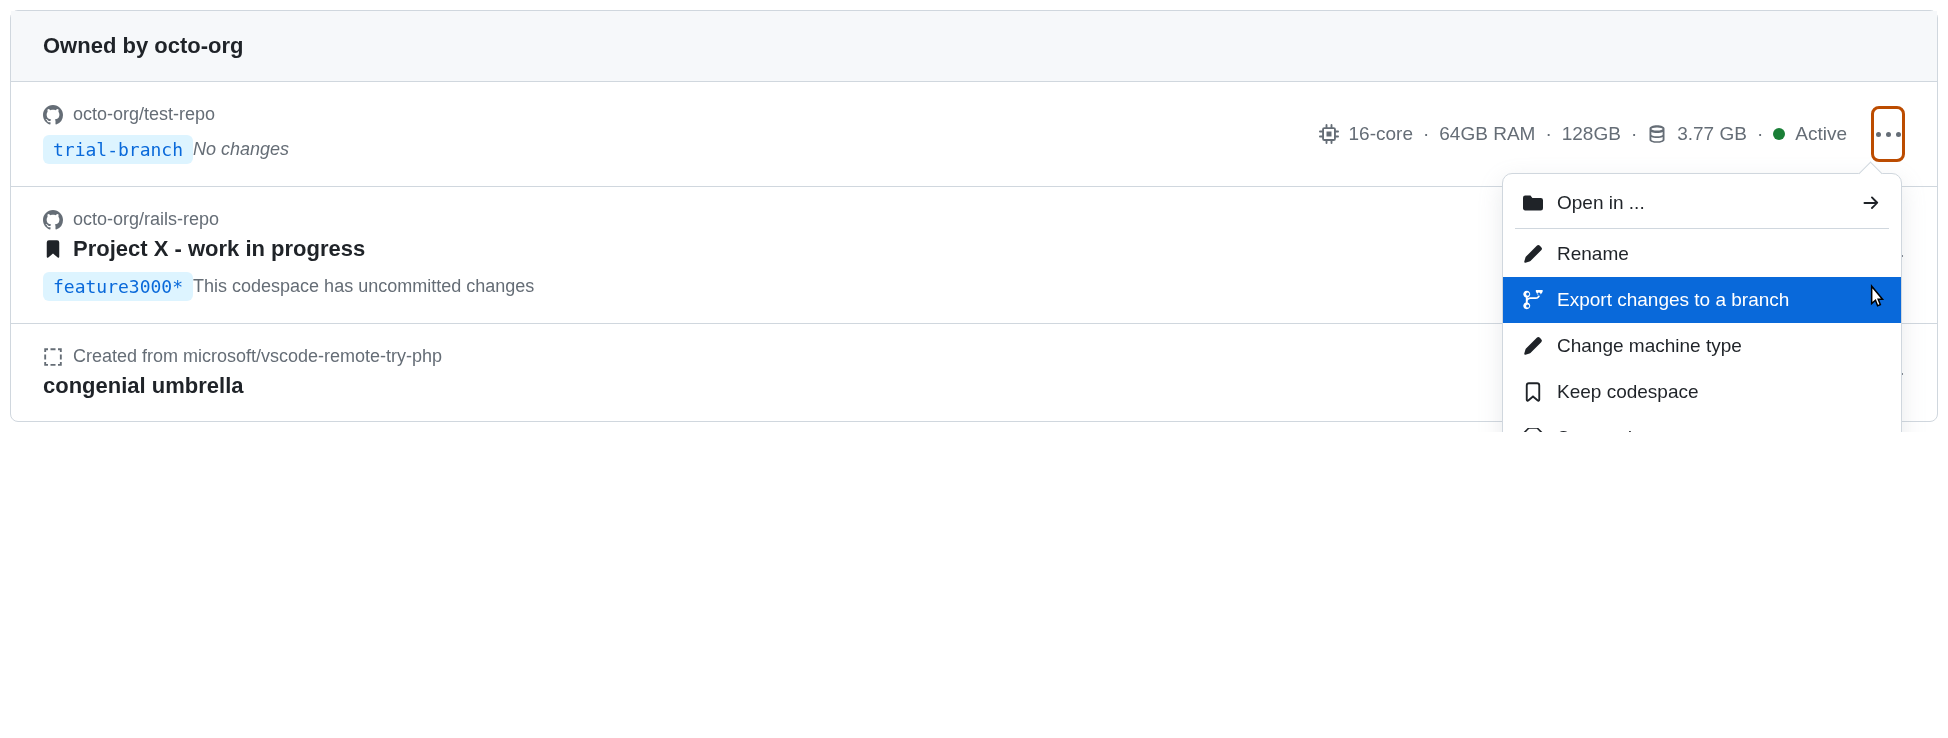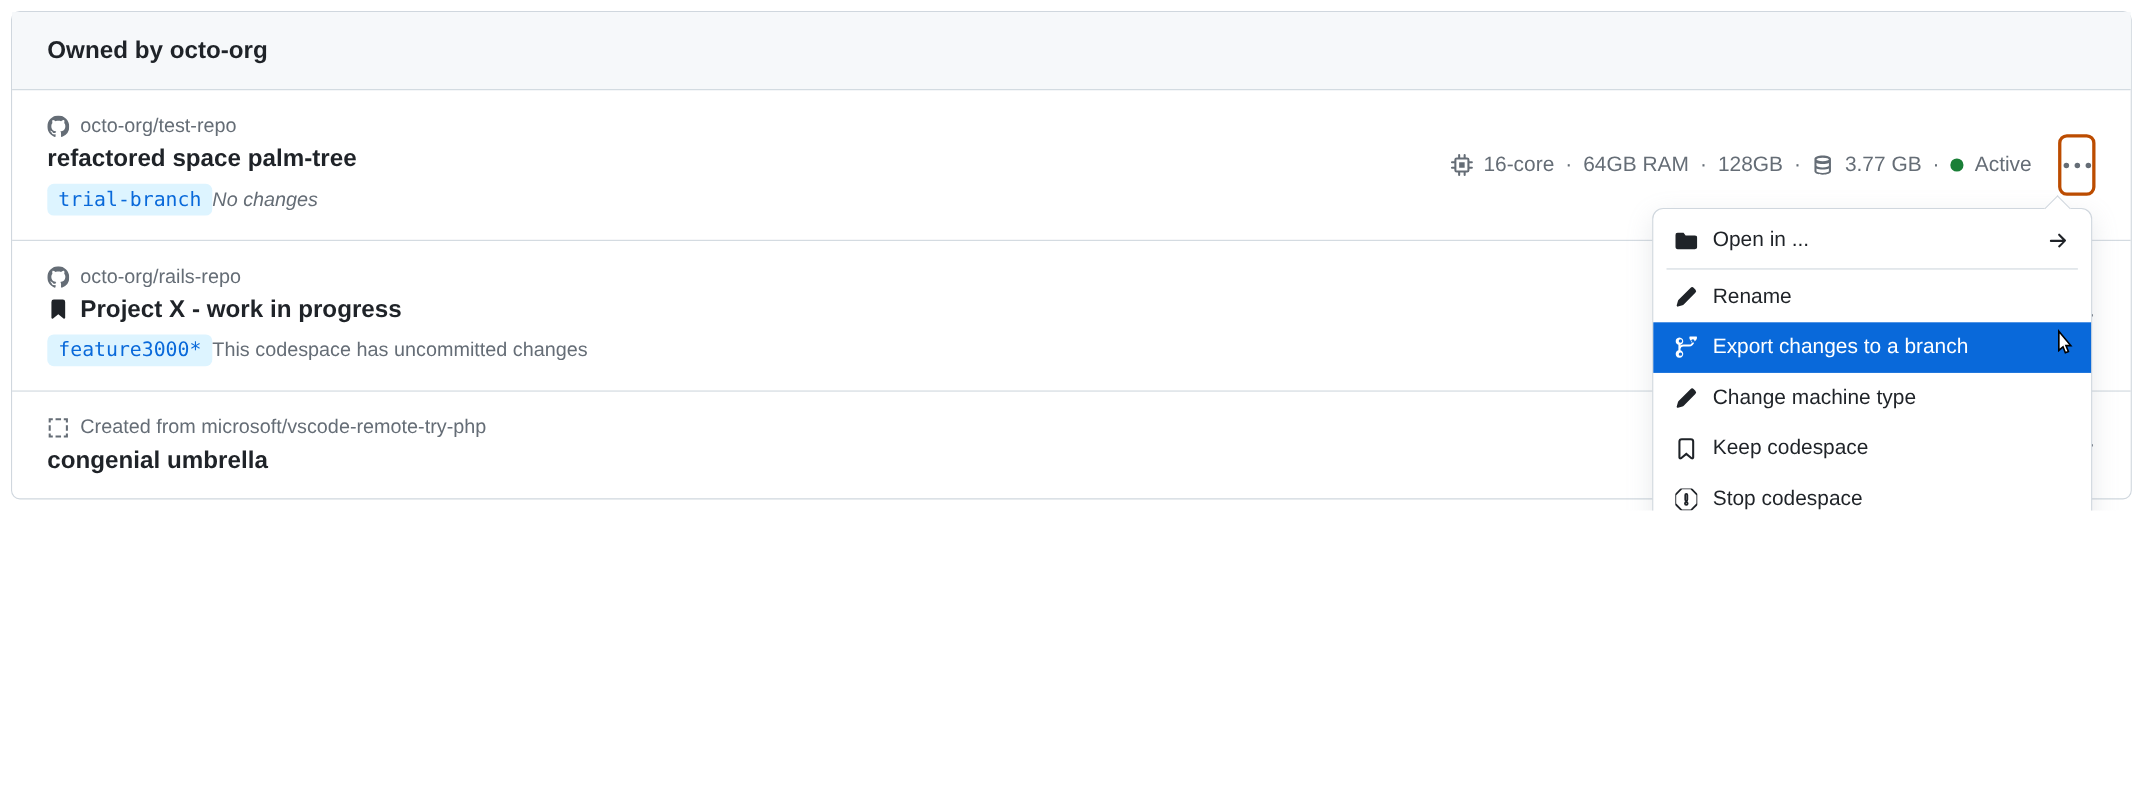--- a/index.html
+++ b/index.html
@@ -130,23 +130,20 @@
   <div class="row">
     <div class="row-left">
       <div class="repo-line">
         <span class="icon">
           <svg viewBox="0 0 16 16">
               <path d="M8 0C3.58 0 0 3.58 0 8c0 3.54 2.29 6.53 5.47 7.59.4.07.55-.17.55-.38 0-.19-.01-.82-.01-1.49-2.01.37-2.53-.49-2.69-.94-.09-.23-.48-.94-.82-1.13-.28-.15-.68-.52-.01-.53.63-.01 1.08.58 1.23.82.72 1.21 1.87.87 2.33.66.07-.52.28-.87.51-1.07-1.78-.2-3.64-.89-3.64-3.95 0-.87.31-1.59.82-2.15-.08-.2-.36-1.02.08-2.12 0 0 .67-.21 2.2.82.64-.18 1.32-.27 2-.27.68 0 1.36.09 2 .27 1.53-1.04 2.2-.82 2.2-.82.44 1.1.16 1.92.08 2.12.51.56.82 1.27.82 2.15 0 3.07-1.87 3.75-3.65 3.95.29.25.54.73.54 1.48 0 1.07-.01 1.93-.01 2.2 0 .21.15.46.55.38A8.013 8.013 0 0016 8c0-4.42-3.58-8-8-8z"></path>
             </svg>
         </span>
         <span>octo-org/test-repo</span>
       </div>
-      <div class="name-line">
-        <span>refactored space palm-tree</span>
-      </div>
       <div class="branch-line">
         <span class="branch-pill">trial-branch</span>
         <span class="changes-text">No changes</span>
       </div>
     </div>
     <div class="row-right">
       <span class="icon">
         <svg viewBox="0 0 16 16">
             <path d="M6 0a.75.75 0 01.75.75V2.5h2.5V.75a.75.75 0 011.5 0V2.5h1A1.75 1.75 0 0113.5 4.25v1h1.75a.75.75 0 010 1.5H13.5v2.5h1.75a.75.75 0 010 1.5H13.5v1A1.75 1.75 0 0111.75 13.5h-1v1.75a.75.75 0 01-1.5 0V13.5h-2.5v1.75a.75.75 0 01-1.5 0V13.5h-1A1.75 1.75 0 012.5 11.75v-1H.75a.75.75 0 010-1.5H2.5v-2.5H.75a.75.75 0 010-1.5H2.5v-1A1.75 1.75 0 014.25 2.5h1V.75A.75.75 0 016 0zM4 4v8h8V4H4zm2 2h4v4H6V6z"></path>
           </svg>

